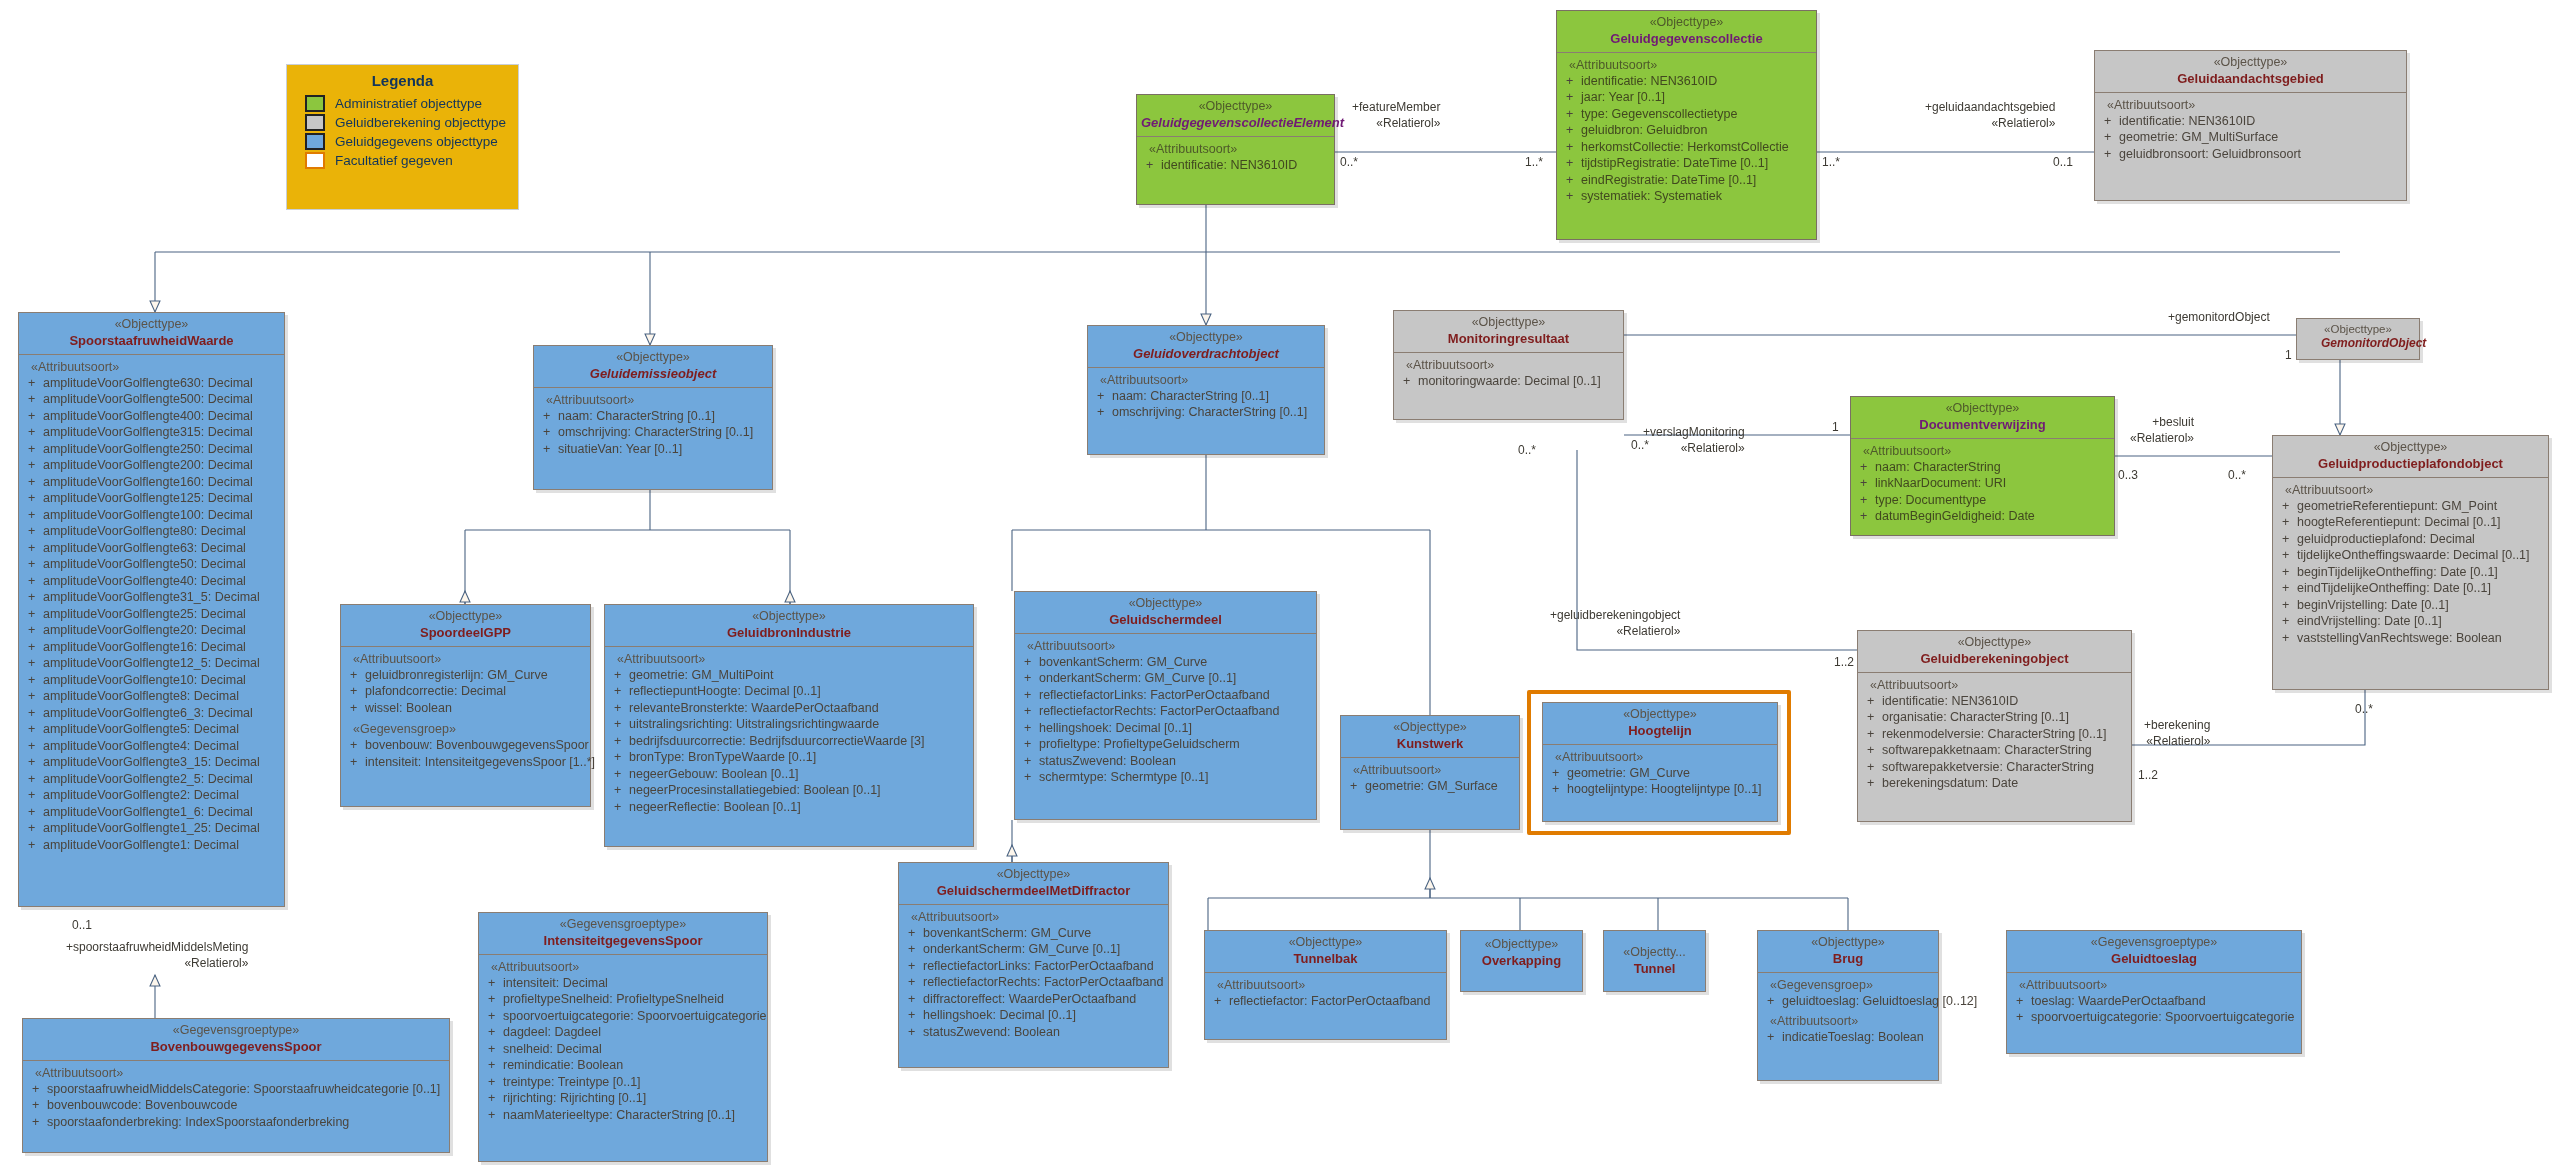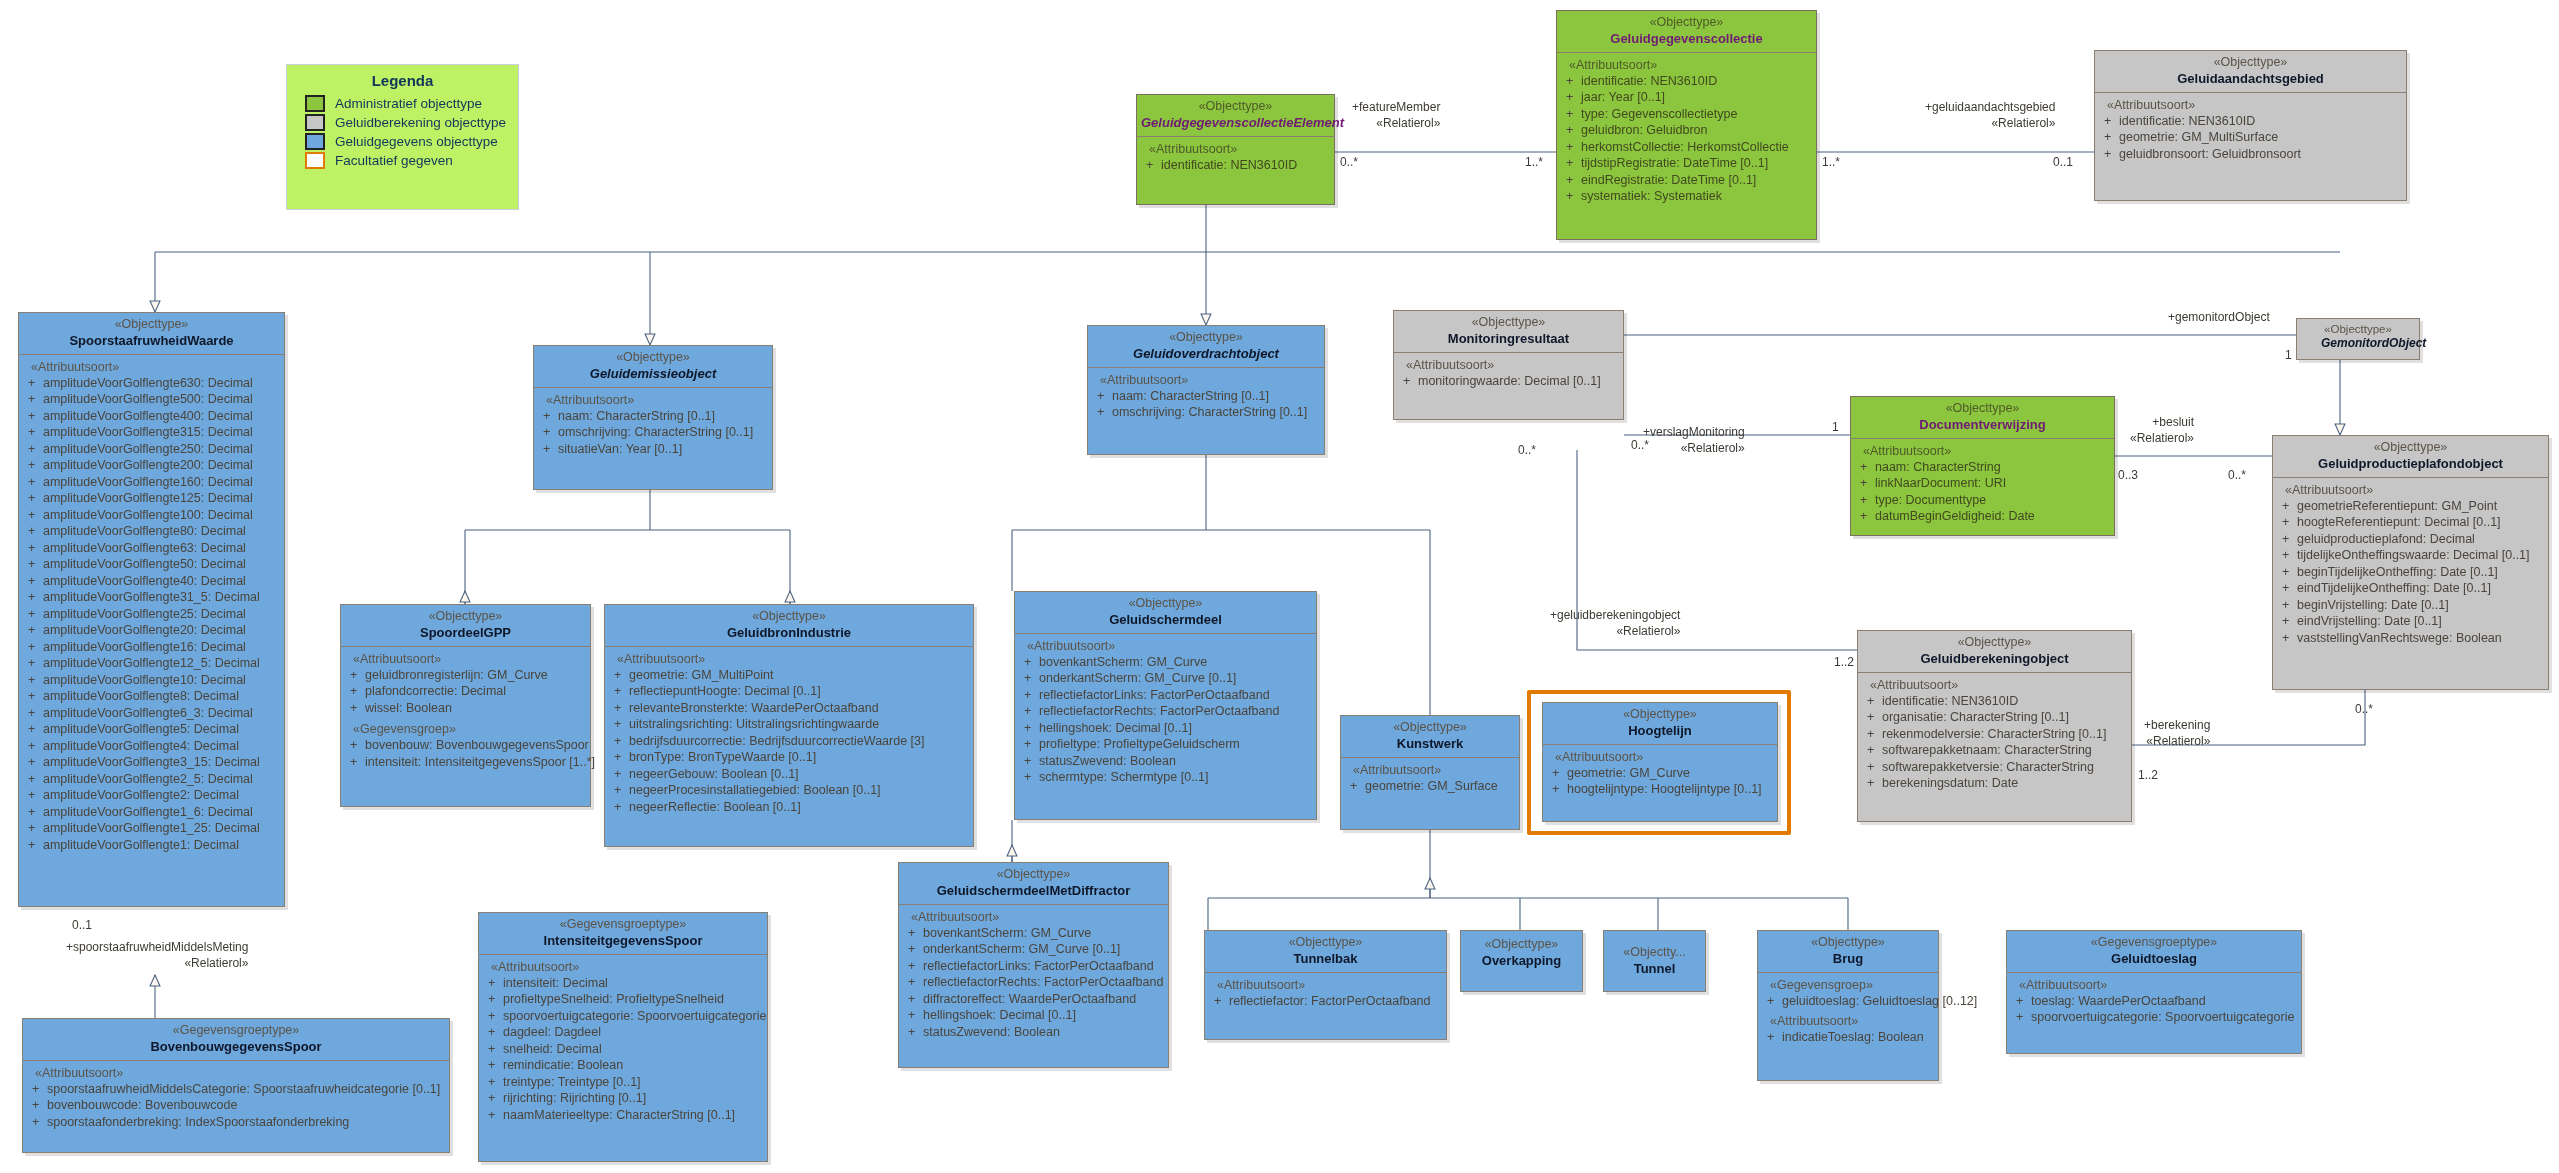--- a/index.html
+++ b/index.html
@@ -7,34 +7,34 @@
   #canvas{position:relative;width:2559px;height:1173px;overflow:hidden;background:#fff;}
 
   .uml{position:absolute;box-sizing:border-box;border:1px solid #8a7d72;
        box-shadow:3px 3px 0 rgba(0,0,0,.12);}
   .uml.green{background:#8cc63e;border-color:#7a6f63;}
   .uml.grey{background:#c6c6c6;border-color:#8a7d72;}
   .uml.blue{background:#6fa8dc;border-color:#8a7d72;}
 
   .uml .hdr{padding:4px 4px 5px;text-align:center;line-height:1.25;}
   .uml .stereo{font-size:12.5px;color:#5b5348;}
-  .uml .cname{font-size:13px;font-weight:bold;color:#0f172a;}
+  .uml .cname{font-size:13px;font-weight:bold;color:#7f1d1d;}
   .uml .cname.abstract{font-style:italic;}
   .uml .body{border-top:1px solid #8a7d72;padding:4px 3px 5px;}
   .uml .grp{font-size:12.5px;color:#5b5348;padding:1px 0 1px 9px;}
   .uml .attr{font-size:12.5px;color:#4a443c;white-space:nowrap;line-height:1.32;padding-left:6px;}
   .uml .attr .vis{display:inline-block;width:15px;color:#4a443c;}
   .uml.green .stereo,.uml.green .grp{color:#4e5a2a;}
   .uml.green .cname{color:#701a75;}
   .uml.green .attr{color:#41491f;}
 
   .highlight{position:absolute;border:4px solid #e07b00;background:#fff;box-sizing:border-box;border-radius:2px;}
 
   
-  #legend{position:absolute;background:#bef264;border:1px solid #c9cfd8;box-sizing:border-box;}
+  #legend{position:absolute;background:#eab308;border:1px solid #c9cfd8;box-sizing:border-box;}
   #legend .ltitle{text-align:center;font-weight:bold;font-size:15px;color:#12355b;padding:7px 0 5px;}
   #legend .lrow{display:flex;align-items:center;padding:1px 0 1px 18px;}
   #legend .sw{width:20px;height:17px;border:2px solid #222;margin-right:10px;box-sizing:border-box;}
   #legend .ltxt{font-size:13.5px;color:#12355b;}
   .lbl{position:absolute;font-size:12px;color:#3d3a33;white-space:nowrap;line-height:1.3;}
   .lbl.c{text-align:right;}
   svg.ov{position:absolute;left:0;top:0;width:2559px;height:1173px;overflow:visible;pointer-events:none;}
 </style>
 </head>
 <body>

